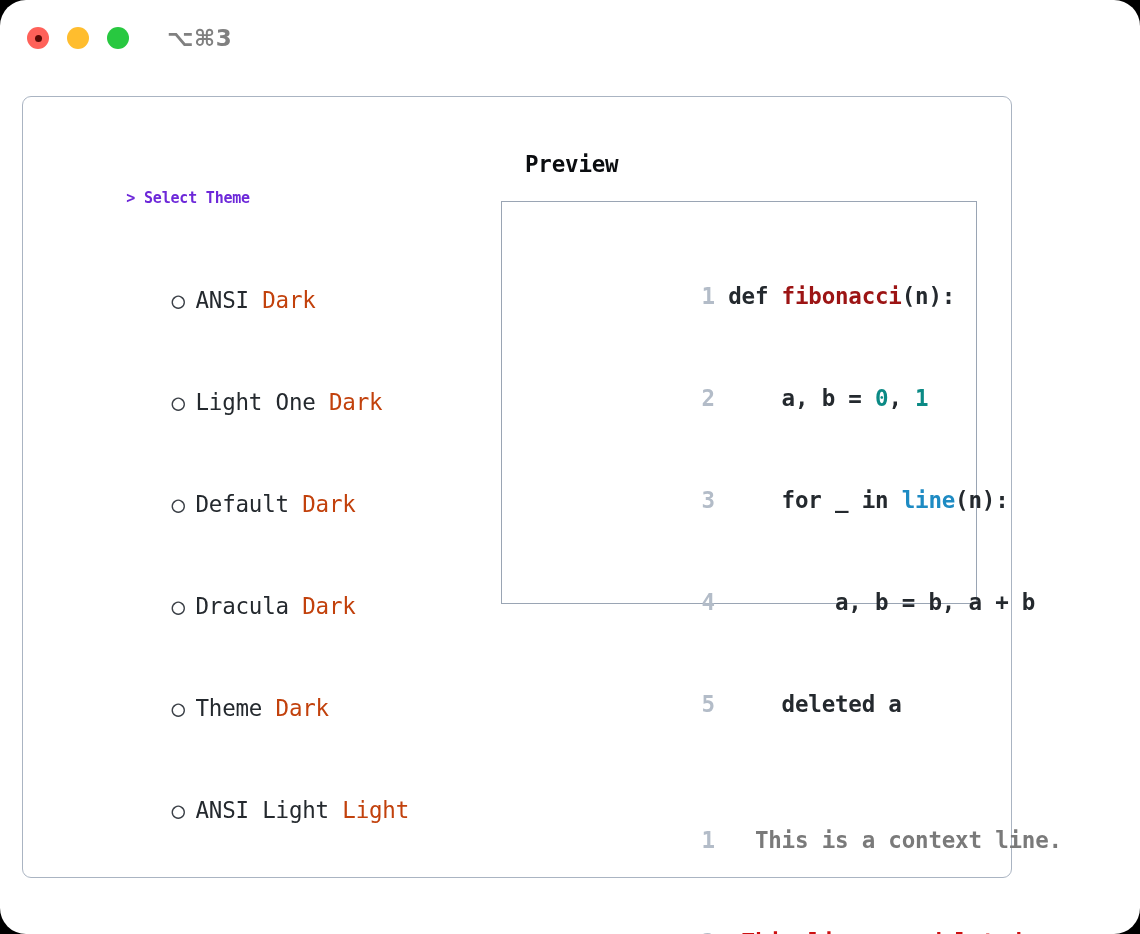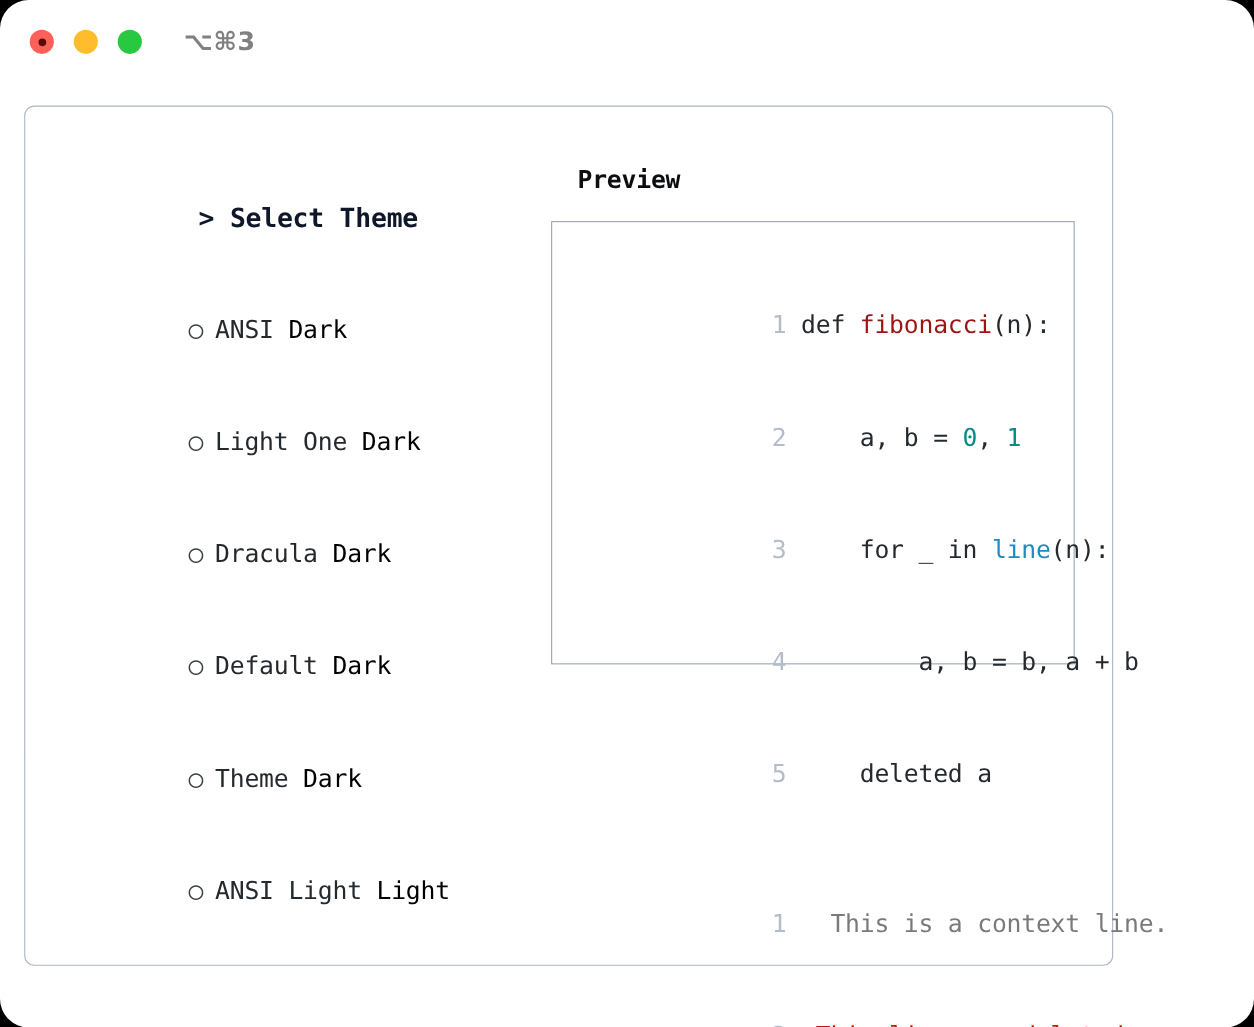--- a/index.html
+++ b/index.html
@@ -90,43 +90,43 @@
 
   
   .left-col {
     position: absolute;
     left: 15px;
     top: 50px;
     width: 455px;
   }
 
   .heading-row {
-    font-size: 24px;
-    font-weight: bold;
-    color: #0f172a;
+    font-size: 15px;
+    font-weight: bold;
+    color: #6d28d9;
     line-height: 34px;
     white-space: pre;
     letter-spacing: -0.2px;
   }
 
   .opt-row {
     font-size: 22.5px;
     line-height: 34px;
     color: #24292e;
     white-space: pre;
     letter-spacing: -0.2px;
     display: block;
   }
   .bullet {
     display: inline-block;
     width: 24px;
   }
   .bullet-empty { color: #3a3f46; }
   .opt-tag {
-    color: #000000;
+    color: #c2410c;
   }
 
   
   .right-col {
     position: absolute;
     left: 478px;
     top: 50px;
     width: 500px;
   }
   .preview-title {
@@ -138,20 +138,21 @@
     margin-left: 24px;
   }
   .preview-box {
     margin-top: 20px;
     width: 476px;
     height: 403px;
     border: 1.5px solid #9aa5b4;
     box-sizing: border-box;
     background: #ffffff;
     position: relative;
+    font-weight: bold;
   }
   .code-area {
     position: absolute;
     left: 12px;
     top: 43px;
     right: 4px;
   }
   .code-line {
     font-size: 22.5px;
     line-height: 34px;
@@ -200,25 +201,25 @@
         <div class="opt-row">
           <span class="bullet bullet-empty">○ </span><span>ANSI</span><span class="opt-tag"> Dark</span>
         </div>
 
         <div class="opt-row">
           <span class="bullet bullet-empty">○ </span><span>Light One</span><span class="opt-tag"> Dark</span>
         </div>
 
 
         <div class="opt-row">
+          <span class="bullet bullet-empty">○ </span><span>Default</span><span class="opt-tag"> Dark</span>
+        </div>
+
+        <div class="opt-row">
           <span class="bullet bullet-empty">○ </span><span>Dracula</span><span class="opt-tag"> Dark</span>
-        </div>
-
-        <div class="opt-row">
-          <span class="bullet bullet-empty">○ </span><span>Default</span><span class="opt-tag"> Dark</span>
         </div>
 
         <div class="opt-row">
           <span class="bullet bullet-empty">○ </span><span>Theme</span><span class="opt-tag"> Dark</span>
         </div>
 
         <div class="opt-row">
           <span class="bullet bullet-empty">○ </span><span>ANSI Light</span><span class="opt-tag"> Light</span>
         </div>
 

